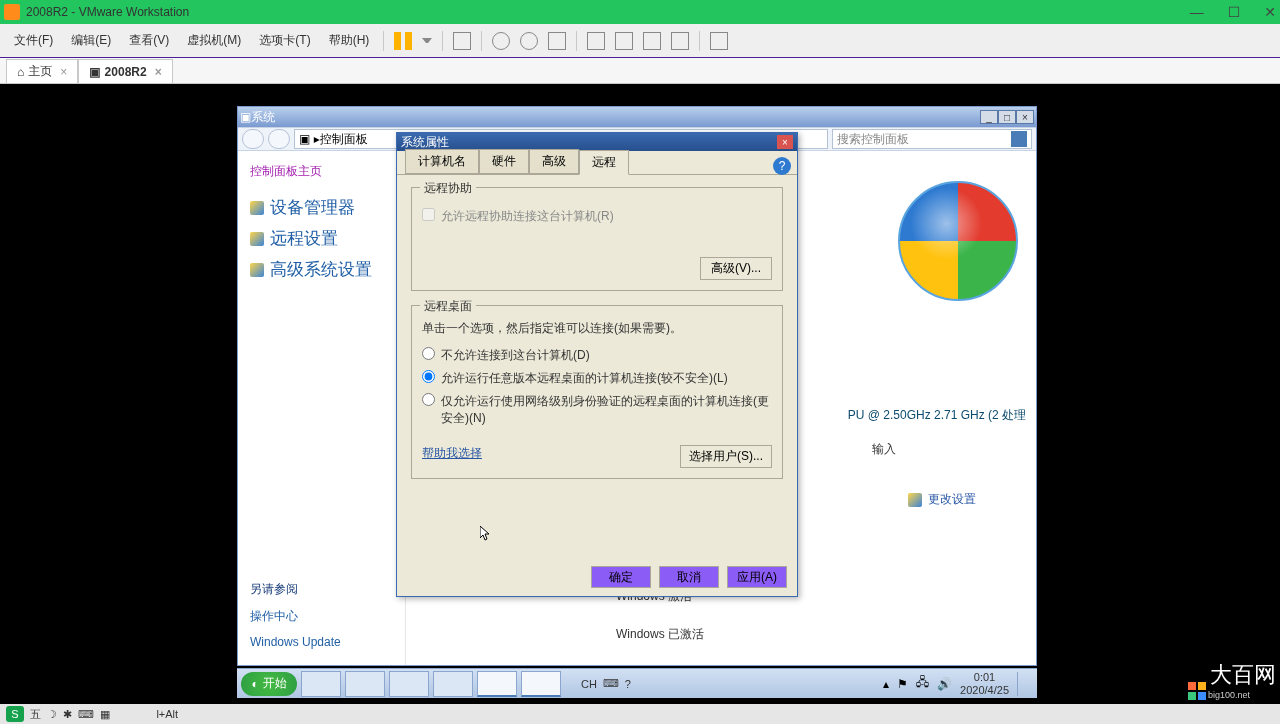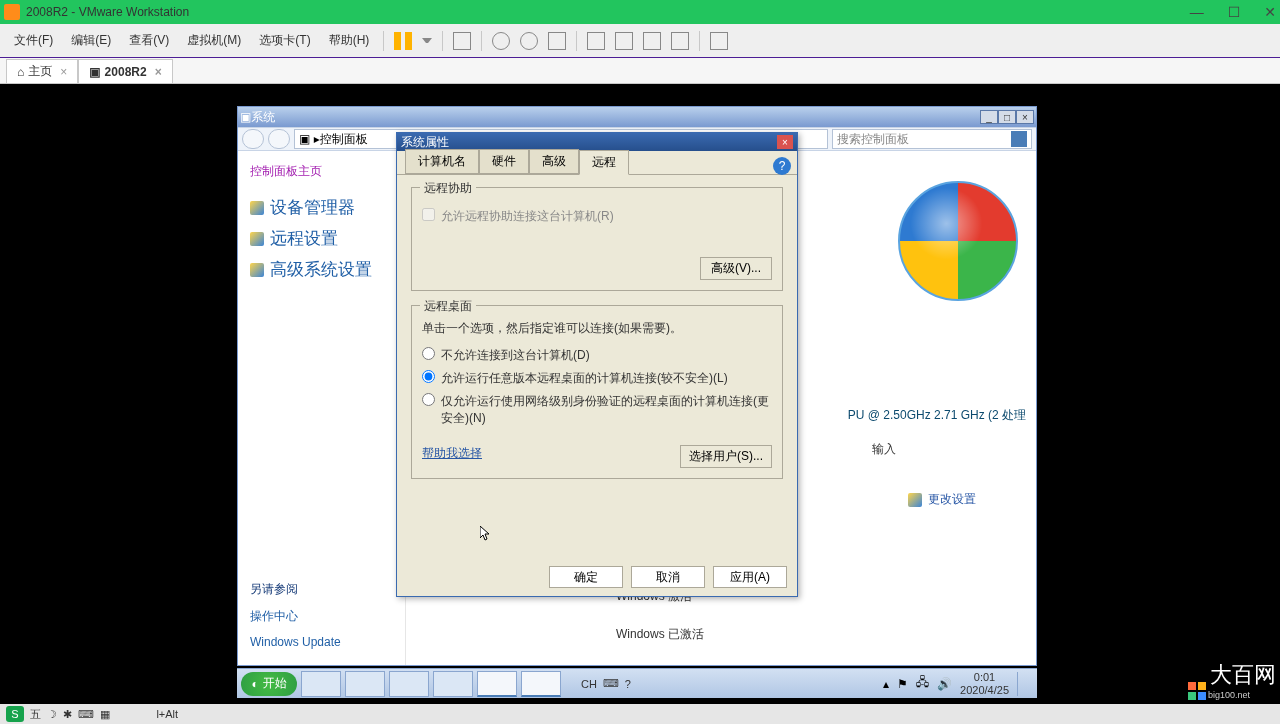--- a/index.html
+++ b/index.html
@@ -73,21 +73,21 @@
 
 .groupbox.rd label { color: #333; }
 .groupbox.rd .desc { font-size: 12px; color: #333; margin-bottom: 10px; }
 .groupbox.rd .help { color: #2756a5; text-decoration: underline; cursor: pointer; font-size: 12px; }
 .groupbox.rd .selbtn { float: right; padding: 2px 8px; border: 1px solid #aca899; background: #ece9d8; font-size: 12px; cursor: pointer; }
 .groupbox.rd::after { content: ""; display: block; clear: both; }
 .cursor-arrow { position: absolute; left: 68px; top: 220px; width: 12px; height: 16px; pointer-events:none;}
 .cursor-arrow svg { width: 12px; height: 16px; }
 
 .dlgbtns { position: absolute; bottom: 8px; right: 10px; display: flex; gap: 8px; }
-.dlgbtns button { width: 74px; height: 22px; border: 1px solid #aca899; background: #ffffff; font-size: 12px; cursor: pointer; }
+.dlgbtns button { width: 60px; height: 22px; border: 1px solid #aca899; background: #8b5cf6; font-size: 12px; cursor: pointer; }
 
 
 .taskbar { position: absolute; left: 237px; bottom: 6px; width: 800px; height: 30px; background: linear-gradient(#d2e0f2,#b0c6e4); border-top: 1px solid #8aa6cf; display: flex; align-items: center; padding: 0 4px; }
 .taskbar .start { width: 56px; height: 24px; background: radial-gradient(circle, #44bb44,#2e9e42); border-radius: 12px; color: #fff; display: flex; align-items: center; justify-content: center; font-size: 12px; gap: 4px; cursor: pointer; }
 .taskbar .tb { width: 40px; height: 26px; margin-left: 4px; border: 1px solid #8aa6cf; background: #dbe7f5; cursor: pointer; }
 .taskbar .tb.active { background: #f4f7fb; border-bottom: 2px solid #4a7db7; }
 .taskbar .tray { margin-left: auto; display: flex; align-items: center; gap: 8px; padding: 0 8px; }
 .taskbar .tray .clk { text-align: center; font-size: 11px; line-height: 1.1; color: #333; }
 .taskbar .ime { font-size: 11px; display: flex; gap: 6px; align-items: center; margin-left: 20px; color: #333; }
 

